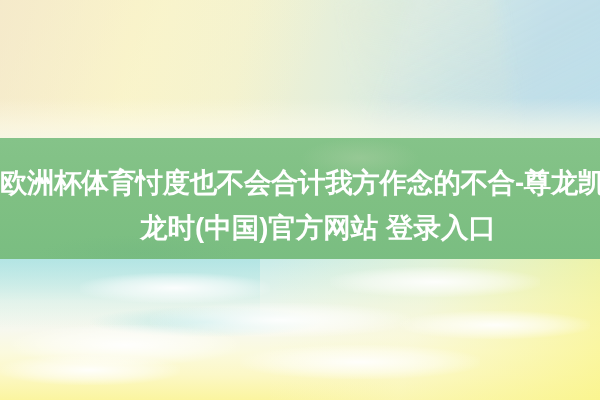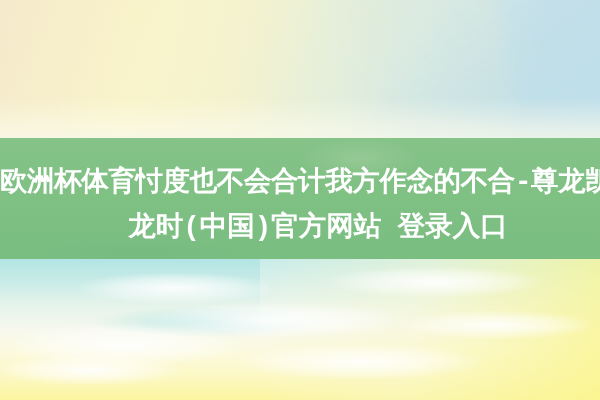--- a/index.html
+++ b/index.html
@@ -73,21 +73,20 @@
     position: absolute;
     left: 0;
     top: 138px;
     width: 600px;
     height: 133px;
     background: linear-gradient(to bottom, #85c389 0%, #7fc083 45%, #79bd81 100%);
     display: flex;
     flex-direction: column;
     align-items: center;
     justify-content: center;
-    font-family: Liberation Mono, monospace;
   }
   .band .blotch-a {
     position: absolute;
     left: 300px;
     top: 0px;
     width: 120px;
     height: 40px;
     background: radial-gradient(ellipse at center, rgba(166,206,160,0.55) 0%, rgba(166,206,160,0) 70%);
     pointer-events: none;
   }

